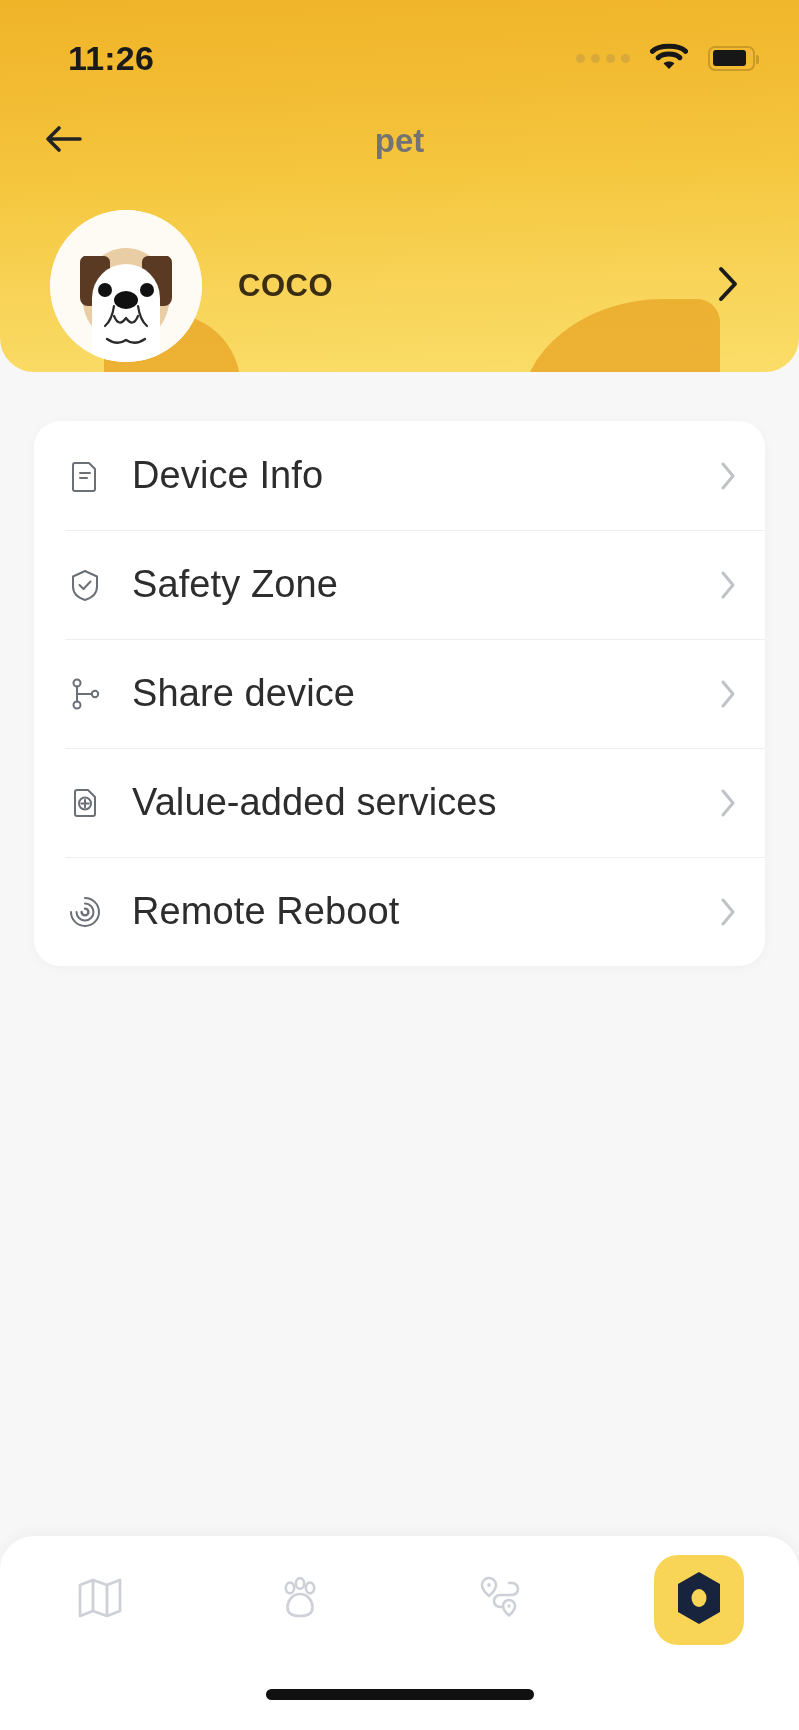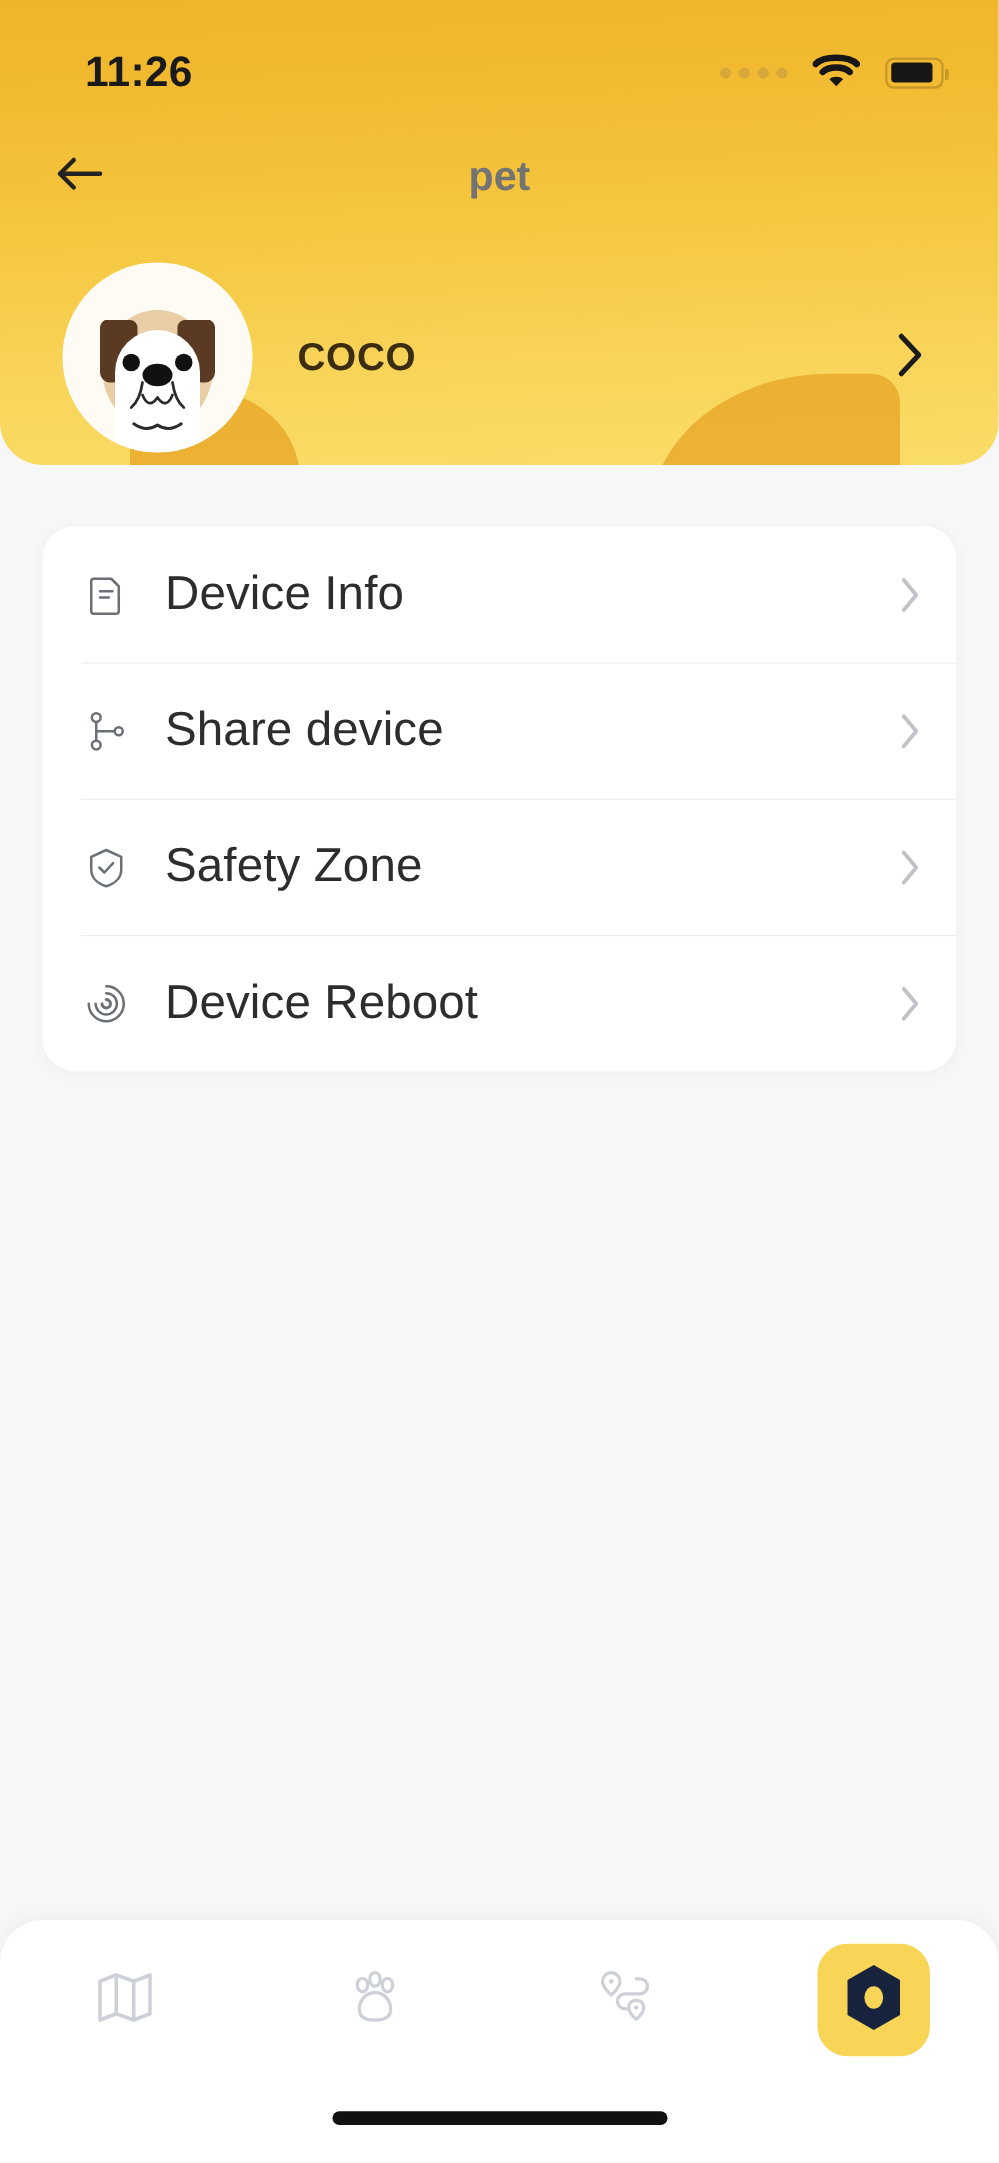--- a/index.html
+++ b/index.html
@@ -328,59 +328,74 @@
       <span class="menu-chevron">
         <svg width="18" height="30" viewBox="0 0 18 30">
             <path d="M4 3 L14 15 L4 27" stroke="#bfc2c7" stroke-width="3" fill="none" stroke-linecap="round" stroke-linejoin="round"></path>
           </svg>
       </span>
     </div>
 
     <div class="menu-row">
       <span class="menu-icon">
         <svg width="34" height="34" viewBox="0 0 34 34">
+          <path d="M17 3 L29 8.5 v10 c0 7 -5.5 11.5 -12 13.5 c-6.5 -2 -12 -6.5 -12 -13.5 v-10 Z" stroke="#6b6f76" stroke-width="2" fill="none" stroke-linejoin="round"></path>
+          <path d="M11.5 17 L15.5 21 L22.5 13.5" stroke="#6b6f76" stroke-width="2" fill="none" stroke-linecap="round" stroke-linejoin="round"></path>
+        </svg>
+      </span>
+      <span class="menu-label">Safety Zone</span>
+      <span class="menu-chevron">
+        <svg width="18" height="30" viewBox="0 0 18 30">
+            <path d="M4 3 L14 15 L4 27" stroke="#bfc2c7" stroke-width="3" fill="none" stroke-linecap="round" stroke-linejoin="round"></path>
+          </svg>
+      </span>
+    </div>
+
+    <div class="menu-row">
+      <span class="menu-icon">
+        <svg width="34" height="34" viewBox="0 0 34 34">
           <circle cx="9" cy="6" r="3.5" stroke="#6b6f76" stroke-width="2" fill="none"></circle>
           <circle cx="9" cy="28" r="3.5" stroke="#6b6f76" stroke-width="2" fill="none"></circle>
           <circle cx="27" cy="17" r="3.2" stroke="#6b6f76" stroke-width="2" fill="none"></circle>
           <path d="M9 9.5 v15 M9 17 h14.8" stroke="#6b6f76" stroke-width="2" stroke-linecap="round"></path>
         </svg>
       </span>
       <span class="menu-label">Share device</span>
       <span class="menu-chevron">
         <svg width="18" height="30" viewBox="0 0 18 30">
             <path d="M4 3 L14 15 L4 27" stroke="#bfc2c7" stroke-width="3" fill="none" stroke-linecap="round" stroke-linejoin="round"></path>
           </svg>
       </span>
     </div>
 
     <div class="menu-row">
       <span class="menu-icon">
         <svg width="34" height="34" viewBox="0 0 34 34">
-          <path d="M17 3 L29 8.5 v10 c0 7 -5.5 11.5 -12 13.5 c-6.5 -2 -12 -6.5 -12 -13.5 v-10 Z" stroke="#6b6f76" stroke-width="2" fill="none" stroke-linejoin="round"></path>
-          <path d="M11.5 17 L15.5 21 L22.5 13.5" stroke="#6b6f76" stroke-width="2" fill="none" stroke-linecap="round" stroke-linejoin="round"></path>
-        </svg>
-      </span>
-      <span class="menu-label">Safety Zone</span>
+          <path d="M7 6 a2 2 0 0 1 2 -2 h11 l7 7 v17 a2 2 0 0 1 -2 2 h-16 a2 2 0 0 1 -2 -2 Z" stroke="#6b6f76" stroke-width="2" fill="none" stroke-linejoin="round"></path>
+          <circle cx="17" cy="17.5" r="6" stroke="#6b6f76" stroke-width="2" fill="none"></circle>
+          <path d="M17 13.8 v7.4 M13.3 17.5 h7.4" stroke="#6b6f76" stroke-width="2" stroke-linecap="round"></path>
+        </svg>
+      </span>
+      <span class="menu-label">Value-added services</span>
       <span class="menu-chevron">
         <svg width="18" height="30" viewBox="0 0 18 30">
             <path d="M4 3 L14 15 L4 27" stroke="#bfc2c7" stroke-width="3" fill="none" stroke-linecap="round" stroke-linejoin="round"></path>
           </svg>
       </span>
     </div>
-
 
     <div class="menu-row">
       <span class="menu-icon">
         <svg width="34" height="34" viewBox="0 0 34 34">
           <path d="M17 3 a14 14 0 1 1 -14 14" stroke="#6b6f76" stroke-width="2" fill="none" stroke-linecap="round"></path>
           <path d="M17 8.5 a8.5 8.5 0 1 1 -8.5 8.5" stroke="#6b6f76" stroke-width="2" fill="none" stroke-linecap="round"></path>
           <path d="M17 13.6 a3.4 3.4 0 1 1 -3.4 3.4" stroke="#6b6f76" stroke-width="2.4" fill="none" stroke-linecap="round"></path>
         </svg>
       </span>
-      <span class="menu-label">Device Reboot</span>
+      <span class="menu-label">Remote Reboot</span>
       <span class="menu-chevron">
         <svg width="18" height="30" viewBox="0 0 18 30">
             <path d="M4 3 L14 15 L4 27" stroke="#bfc2c7" stroke-width="3" fill="none" stroke-linecap="round" stroke-linejoin="round"></path>
           </svg>
       </span>
     </div>
 
 
   </div>
 

